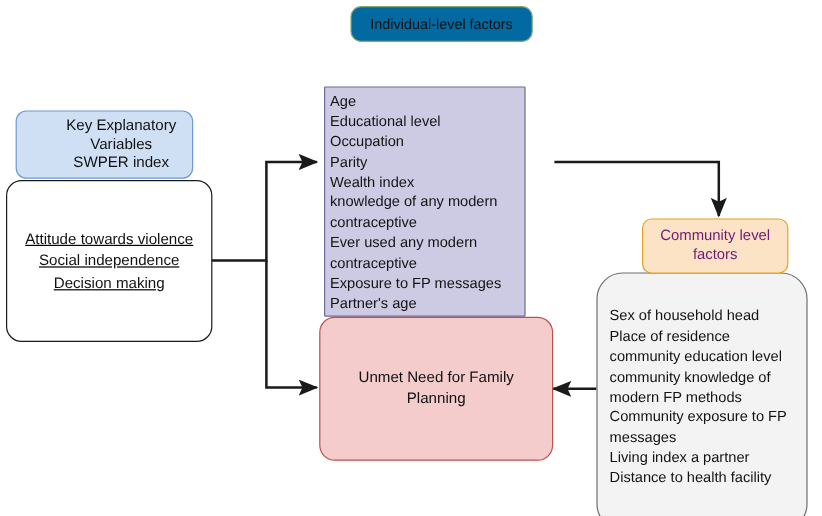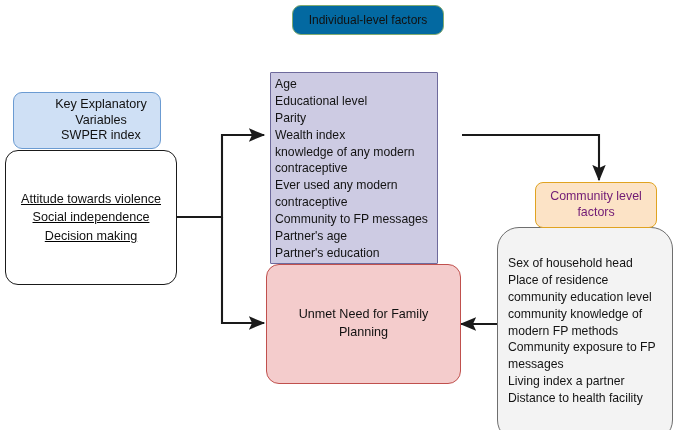--- a/index.html
+++ b/index.html
@@ -184,27 +184,28 @@
   </div>
 
   <div class="node chip-green" style="left:292px; top:5px; width:152px; height:30px;">
     <span>Individual-level factors</span>
   </div>
 
   <div class="node box-purple" style="left:270px; top:37px; width:168px; height:192px;margin-top:35px;">
     <div class="lines">
       <div>Age</div>
       <div>Educational level</div>
+      <div>Occupation</div>
       <div>Parity</div>
       <div>Wealth index</div>
       <div>knowledge of any modern</div>
       <div>contraceptive</div>
       <div>Ever used any modern</div>
       <div>contraceptive</div>
-      <div>Community to FP messages</div>
+      <div>Exposure to FP messages</div>
       <div>Partner's age</div>
       <div>Partner's education</div>
     </div>
   </div>
 
   <div class="node chip-orange" style="left:535px; top:182px; width:122px; height:46px;">
     <div class="lines">
       <div>Community level</div>
       <div>factors</div>
     </div>

